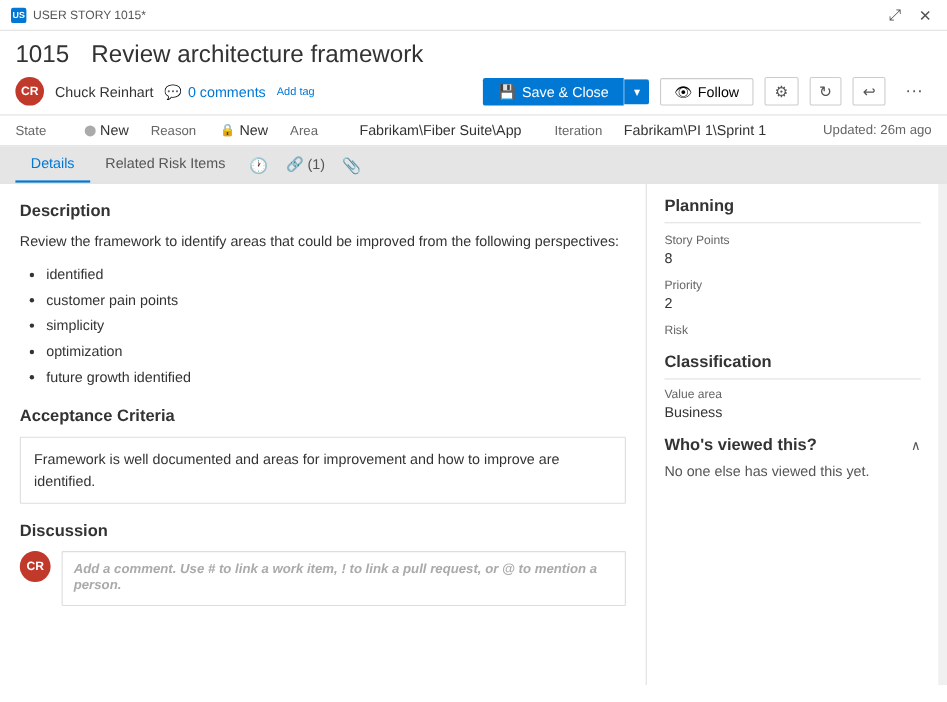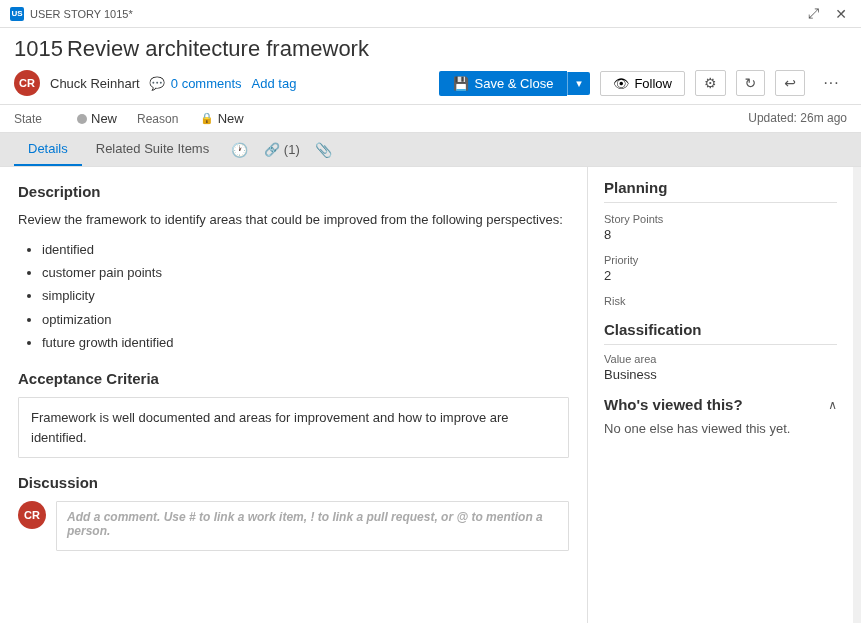--- a/index.html
+++ b/index.html
@@ -12,30 +12,30 @@
       padding: 4px 10px; height: 28px;
     }
     .title-bar-left { display: flex; align-items: center; gap: 6px; font-size: 11px; color: #555; }
     .title-bar-icon { width: 14px; height: 14px; background: #0078d4; border-radius: 2px; display: flex; align-items: center; justify-content: center; }
     .title-bar-icon span { color: #fff; font-size: 8px; font-weight: bold; }
     .title-bar-right { display: flex; gap: 8px; }
     .title-bar-right button { background: none; border: none; cursor: pointer; font-size: 14px; color: #555; padding: 0 4px; }
 
     
     .header { padding: 8px 14px 6px; border-bottom: 1px solid #e0e0e0; }
-    .work-item-id-title { display: flex; align-items: flex-end; gap: 4px; margin-bottom: 8px; }
+    .work-item-id-title { display: flex; align-items: flex-end; gap: 20px; margin-bottom: 8px; }
     .work-item-id { font-size: 22px; font-weight: 300; color: #333; }
     .work-item-title { font-size: 22px; font-weight: 300; color: #333; }
 
     
     .toolbar-row { display: flex; align-items: center; gap: 10px; margin-bottom: 2px; }
     .avatar { width: 26px; height: 26px; border-radius: 50%; background: #c0392b; display: flex; align-items: center; justify-content: center; color: #fff; font-size: 11px; font-weight: bold; flex-shrink: 0; }
     .author-name { font-size: 13px; color: #333; }
     .comments-btn { display: flex; align-items: center; gap: 5px; color: #0078d4; background: none; border: none; cursor: pointer; font-size: 13px; }
-    .add-tag-btn { color: #0078d4; background: none; border: none; cursor: pointer; font-size: 13px; }
+    .add-tag-btn { color: #0078d4; background: none; border: none; cursor: pointer; font-size: 10px; }
     .save-close-group { display: flex; align-items: center; margin-left: auto; }
     .save-close-btn { background: #0078d4; color: #fff; border: none; padding: 5px 14px; font-size: 13px; cursor: pointer; display: flex; align-items: center; gap: 5px; border-radius: 2px 0 0 2px; }
     .save-close-dropdown { background: #0078d4; color: #fff; border: none; border-left: 1px solid rgba(255,255,255,0.4); padding: 5px 8px; cursor: pointer; border-radius: 0 2px 2px 0; font-size: 11px; }
     .follow-btn { display: flex; align-items: center; gap: 5px; background: none; border: 1px solid #ccc; padding: 4px 12px; border-radius: 2px; cursor: pointer; font-size: 13px; }
     .icon-btn { background: none; border: 1px solid #ccc; padding: 4px 8px; cursor: pointer; border-radius: 2px; font-size: 14px; color: #555; }
     .icon-btn-borderless { background: none; border: none; padding: 4px 8px; cursor: pointer; font-size: 16px; color: #555; }
 
     
     .fields-row { display: flex; align-items: flex-start; padding: 6px 14px; border-bottom: 1px solid #e0e0e0; gap: 20px; }
     .field-pair { display: flex; align-items: center; gap: 8px; }
@@ -148,26 +148,36 @@
       <span>New</span>
     </span>
   </div>
   <div class="field-pair">
     <span class="field-label">Reason</span>
     <span class="field-value">
       <span class="lock-icon">🔒</span>
       <span>New</span>
     </span>
   </div>
+  <div class="area-iteration-group">
+    <div class="field-pair">
+      <span class="field-label">Area</span>
+      <span class="field-value">Fabrikam\Fiber Suite\App</span>
+    </div>
+    <div class="field-pair">
+      <span class="field-label">Iteration</span>
+      <span class="field-value">Fabrikam\PI 1\Sprint 1</span>
+    </div>
+  </div>
   <div class="fields-right">Updated: 26m ago</div>
 </div>
 
 <div class="tabs-bar">
   <div class="tab active">Details</div>
-  <div class="tab">Related Suite Items</div>
+  <div class="tab">Related Risk Items</div>
   <button class="tab-icon-btn">🕐</button>
   <div class="tab-icon-link">
     <span>🔗</span>
     <span>(1)</span>
   </div>
   <button class="tab-icon-btn">📎</button>
   <div class="tab-spacer"></div>
 </div>
 
 <div class="main-content">

